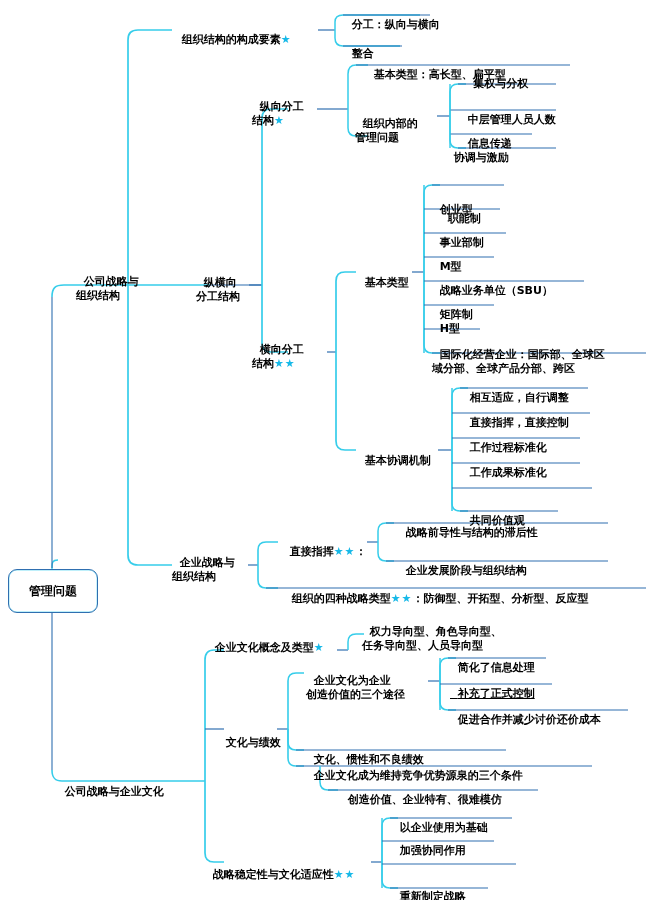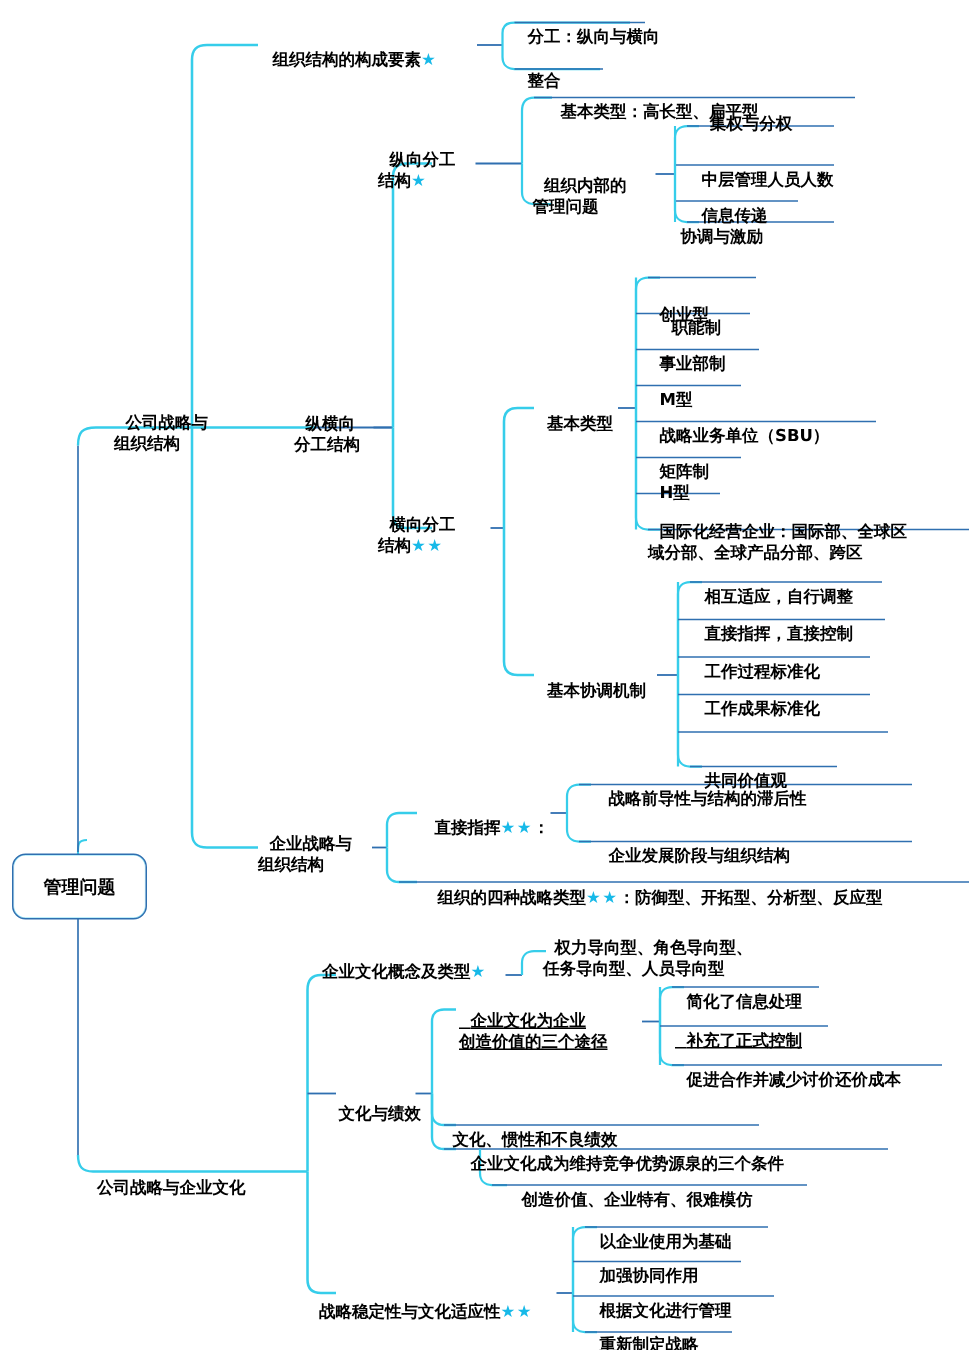--- a/index.html
+++ b/index.html
@@ -384,36 +384,36 @@
 
 <div class="node" style="left:362px;top:611px;">
   <span>权力导向型、角色导向型、
 任务导向型、人员导向型</span>
 </div>
 
 <div class="node" style="left:218px;top:722px;">
   <span>文化与绩效</span>
 </div>
 
-<div class="node" style="left:306px;top:660px;text-decoration:underline;">
+<div class="node" style="left:306px;top:660px;">
   <span>企业文化为企业
 创造价值的三个途径</span>
 </div>
 
 <div class="node" style="left:450px;top:647px;">
   <span>简化了信息处理</span>
 </div>
 <div class="node" style="left:450px;top:673px;text-decoration:underline;">
   <span>补充了正式控制</span>
 </div>
 <div class="node" style="left:450px;top:699px;">
   <span>促进合作并减少讨价还价成本</span>
 </div>
 
-<div class="node" style="left:294px;top:739px;">
+<div class="node" style="left:306px;top:739px;">
   <span>文化、惯性和不良绩效</span>
 </div>
 
 <div class="node" style="left:306px;top:755px;">
   <span>企业文化成为维持竞争优势源泉的三个条件</span>
 </div>
 
 <div class="node" style="left:340px;top:779px;">
   <span>创造价值、企业特有、很难模仿</span>
 </div>
@@ -421,20 +421,17 @@
 <div class="node" style="left:205px;top:854px;">
   <span>战略稳定性与文化适应性</span><span class="star2">★★</span>
 </div>
 
 <div class="node" style="left:392px;top:807px;">
   <span>以企业使用为基础</span>
 </div>
 <div class="node" style="left:392px;top:830px;">
   <span>加强协同作用</span>
 </div>
-<div class="node" style="left:392px;top:853px;">
-  <span>根据文化进行管理</span>
-</div>
 <div class="node" style="left:392px;top:876px;">
   <span>重新制定战略</span>
 </div>
 
 </div>
 
 </body></html>

